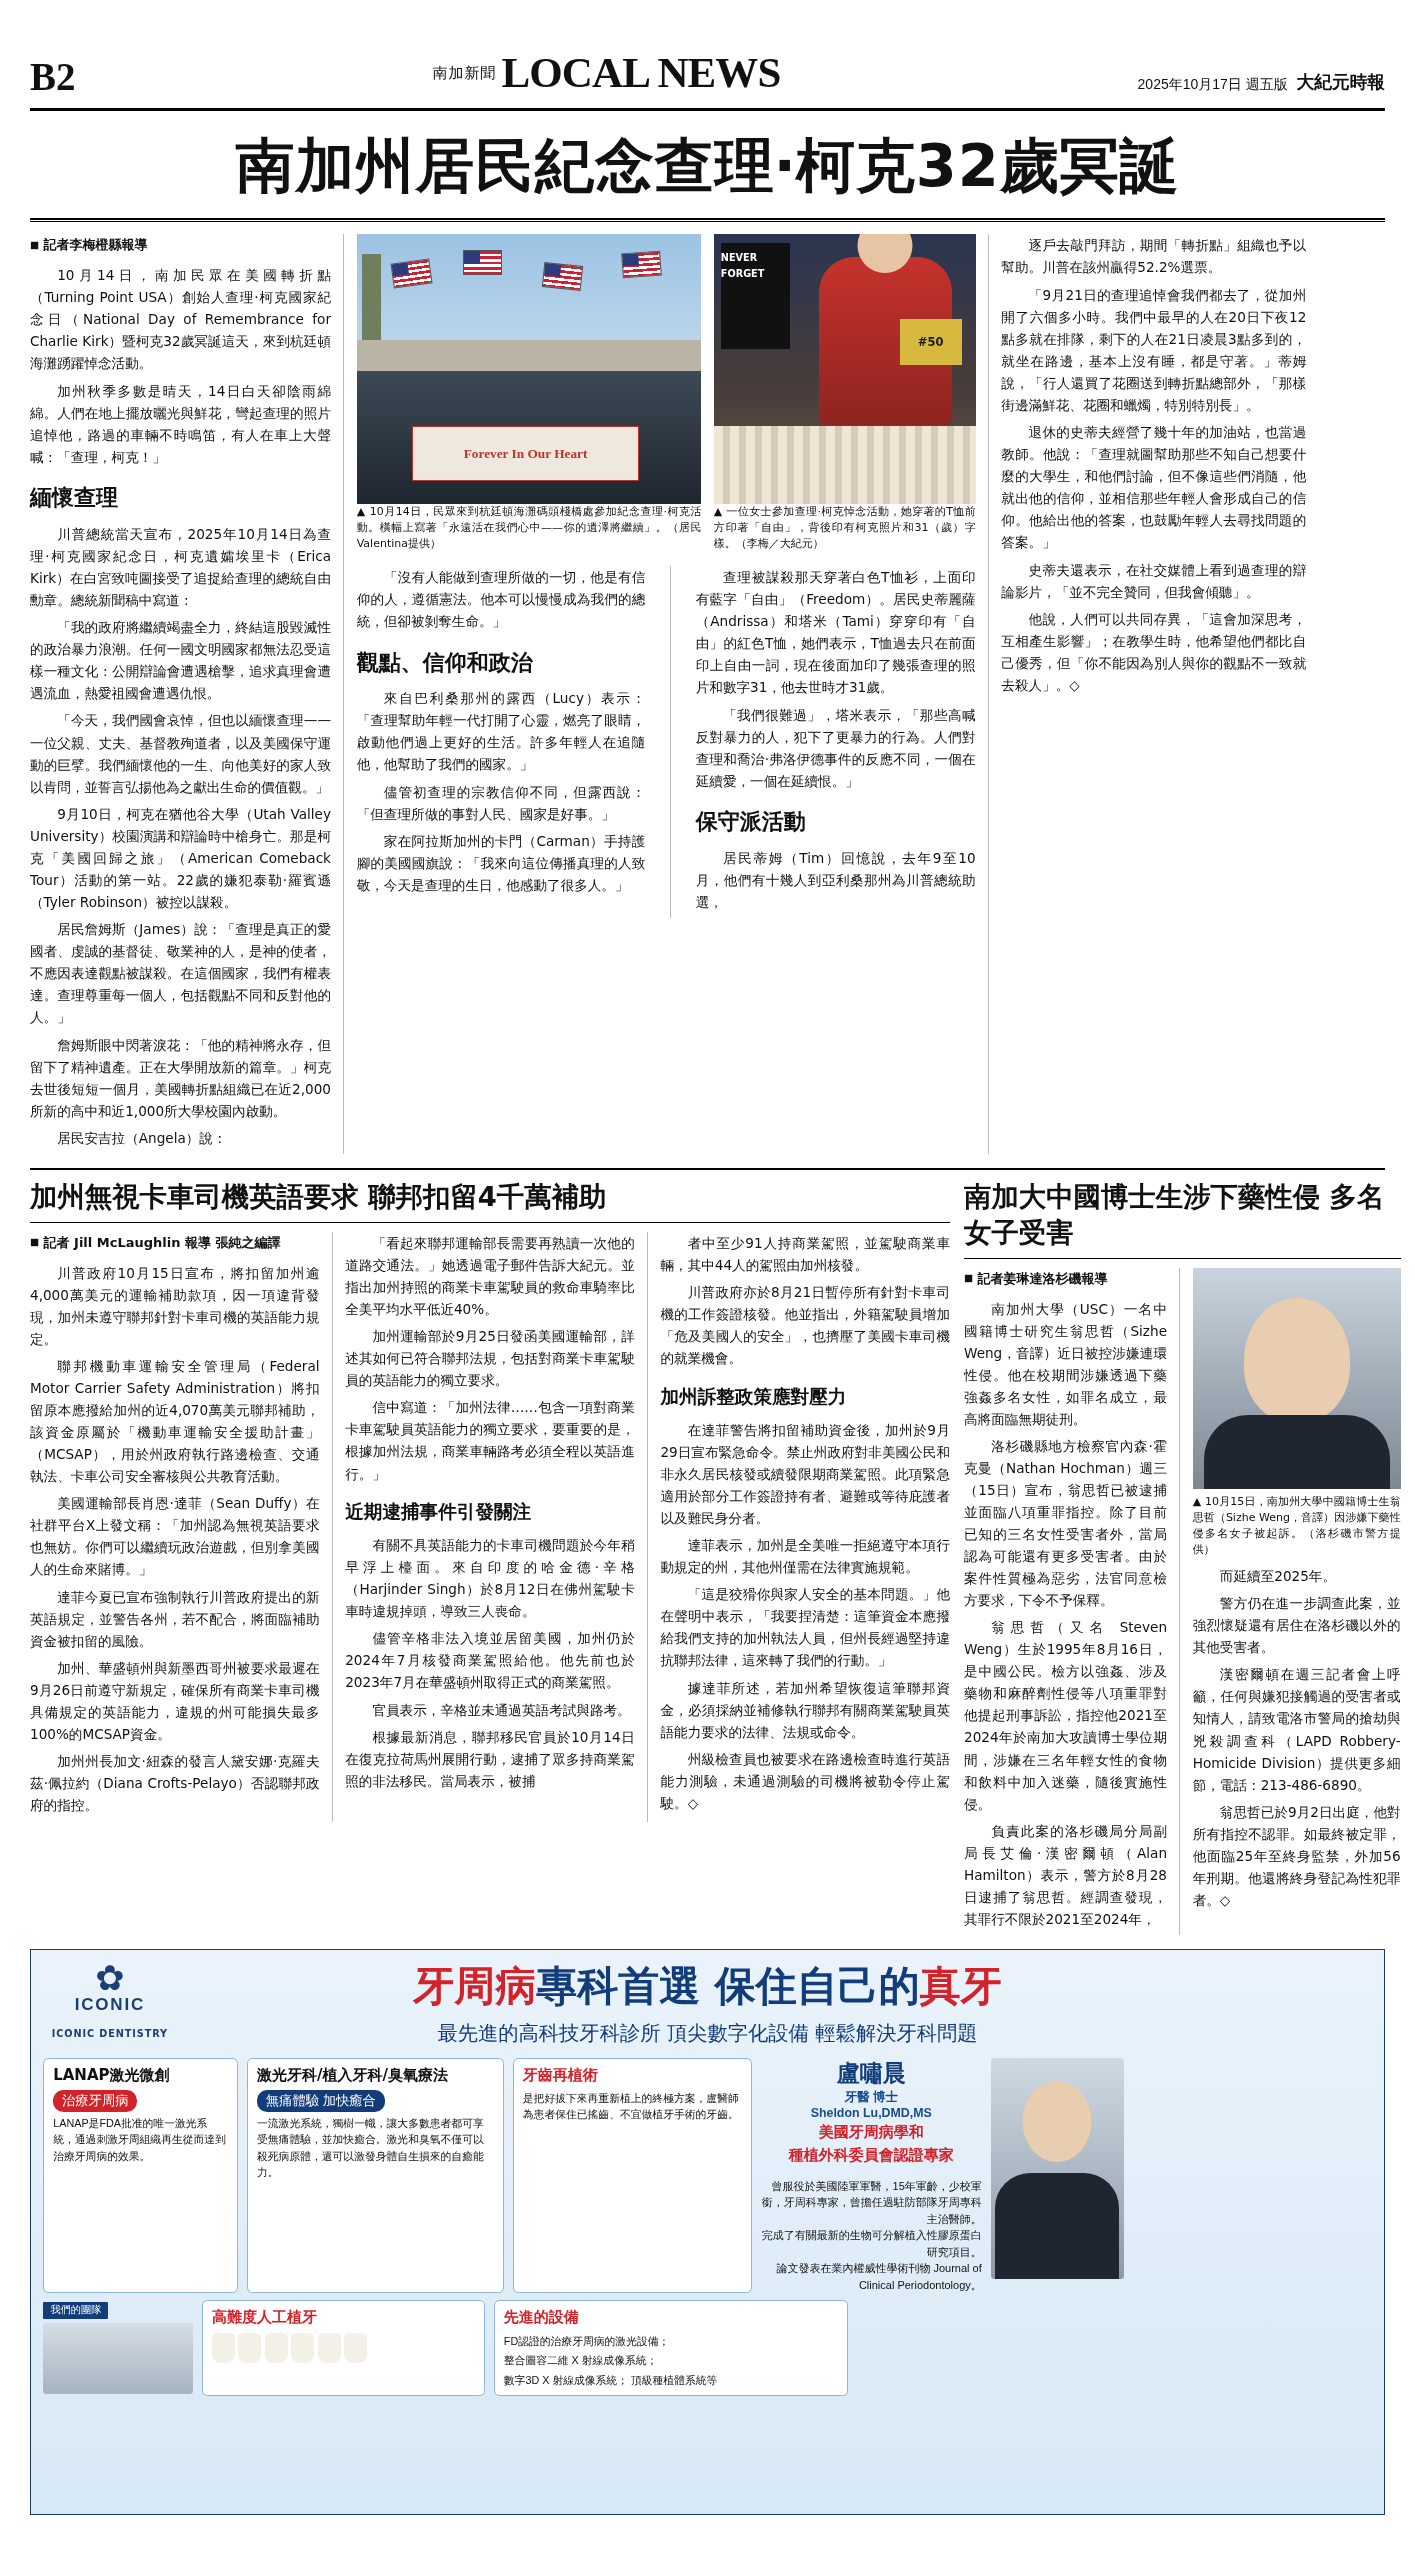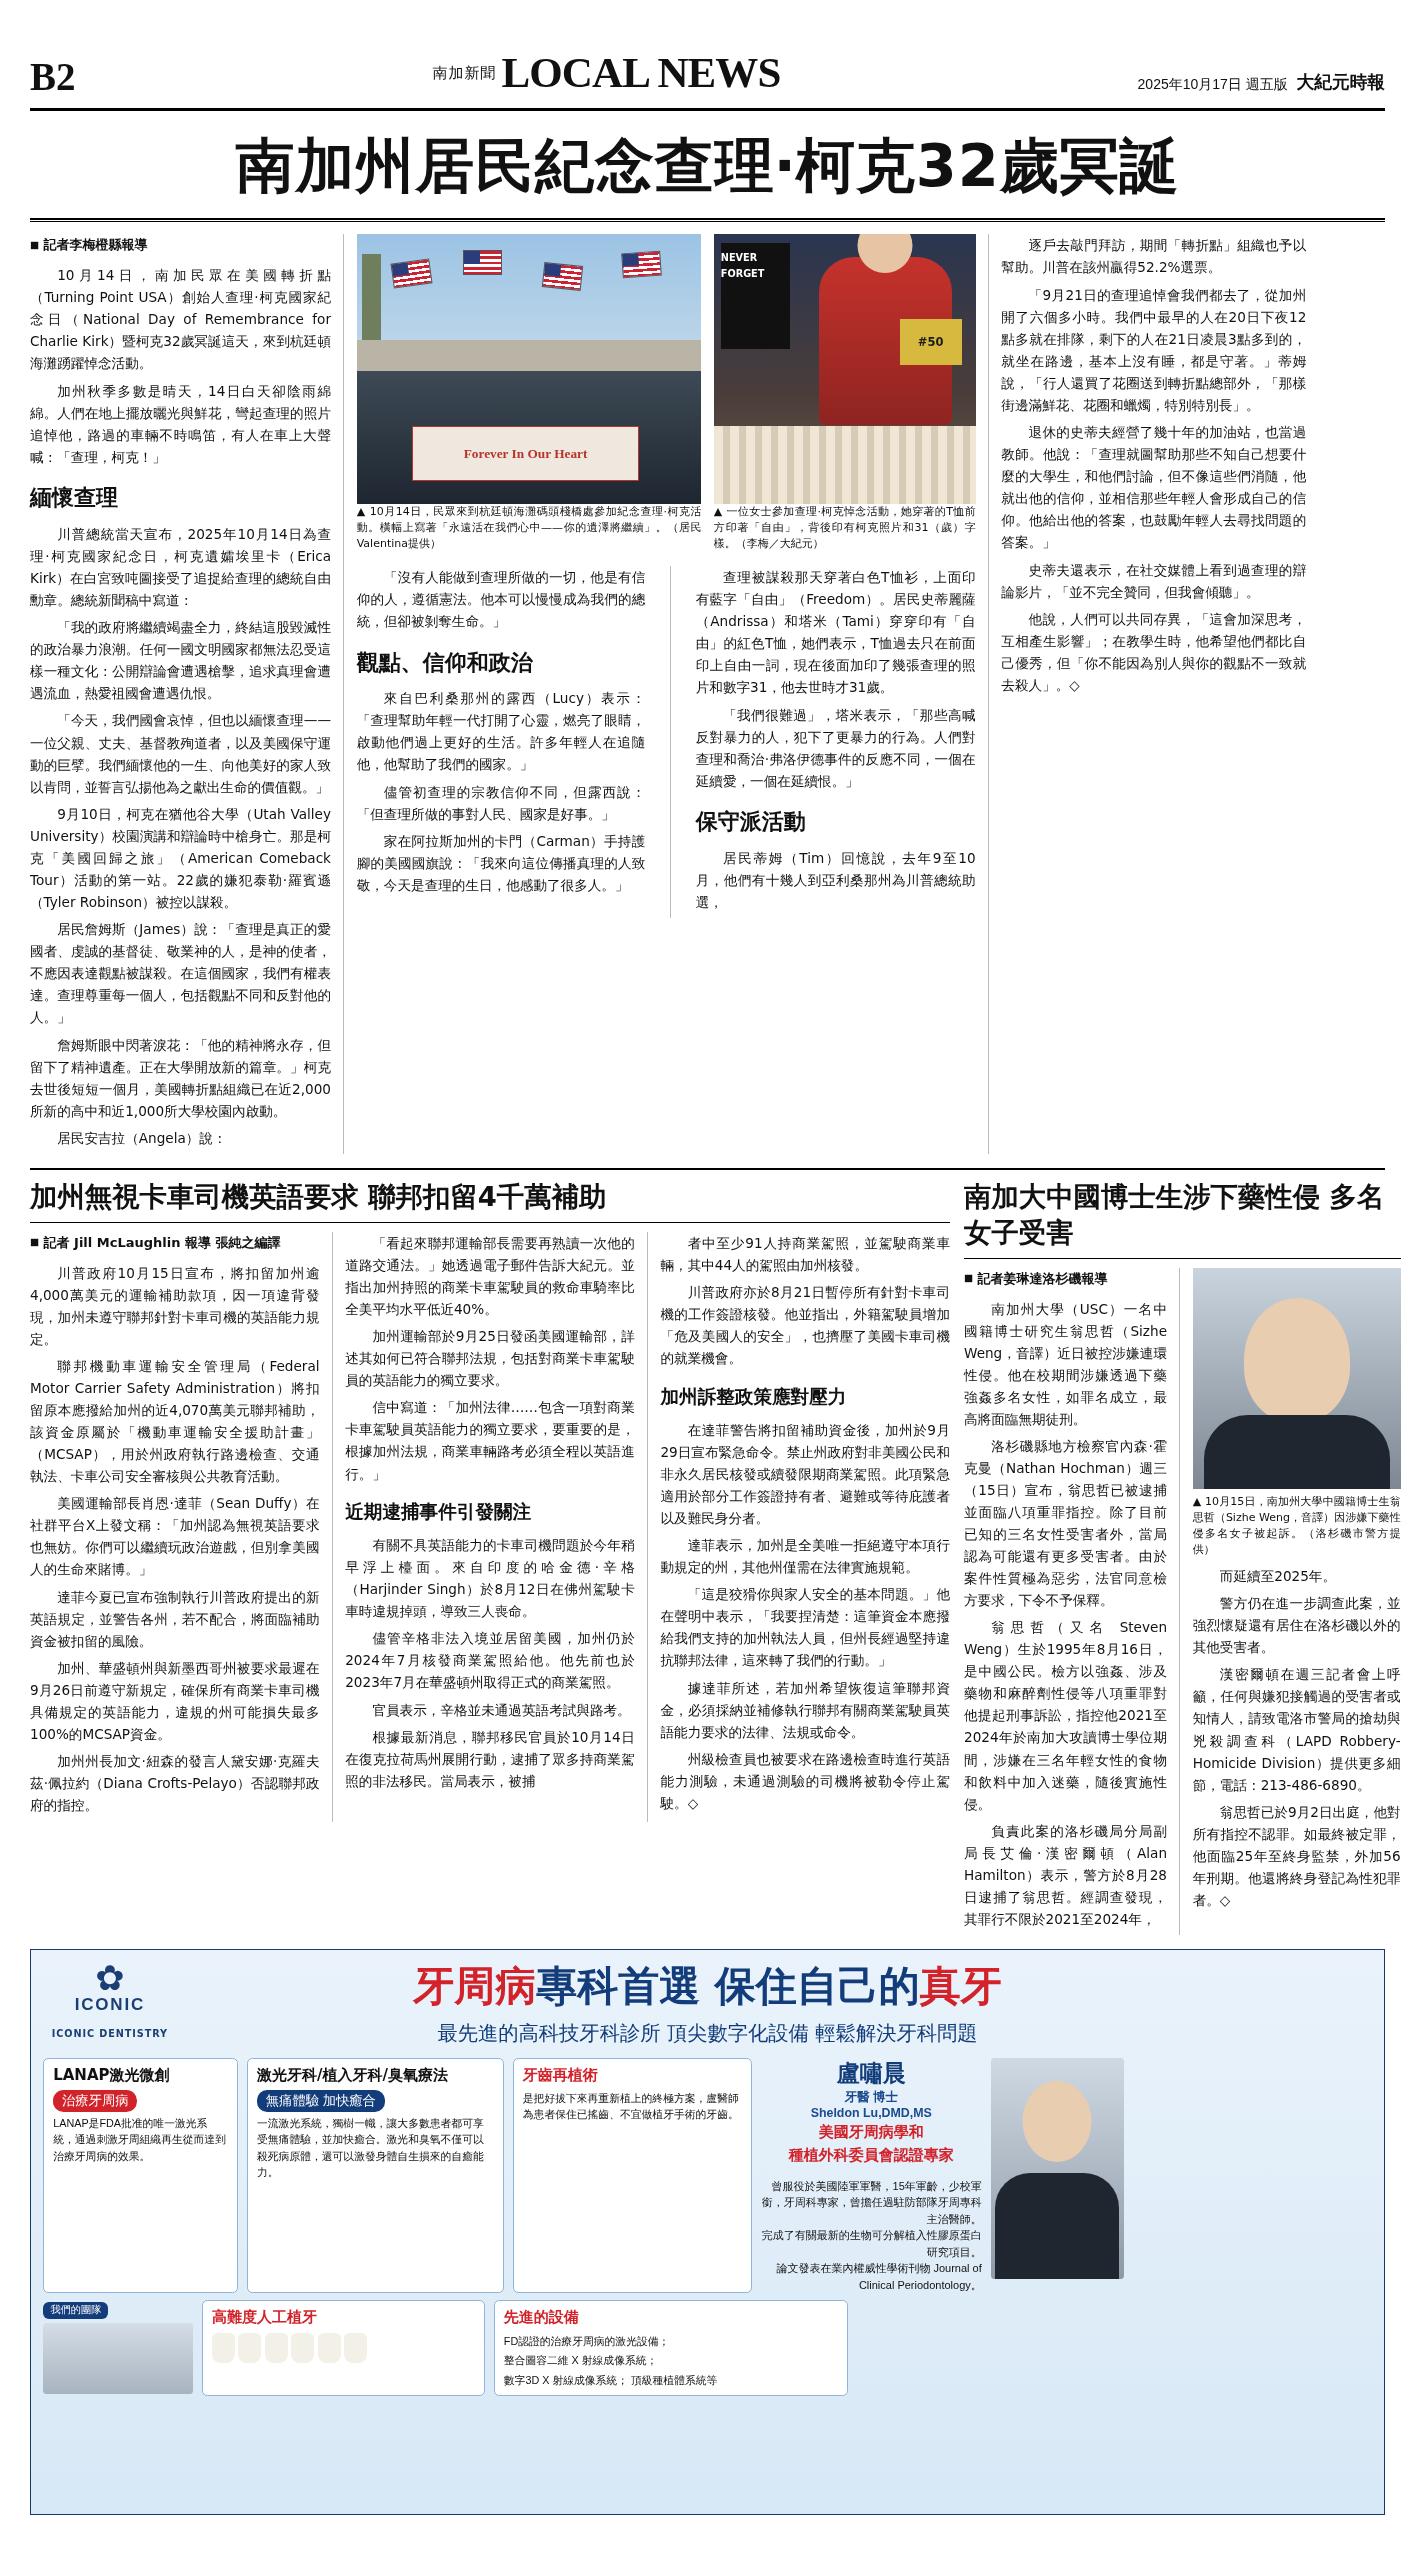--- a/index.html
+++ b/index.html
@@ -327,21 +327,21 @@
       <div style="width:133px;">
         <div style="height:221px;background:linear-gradient(#cfd9e3,#8d99a6);position:relative;border-radius:3.5px;">
           <div style="position:absolute;left:50%;transform:translateX(-50%);top:23px;width:69px;height:81px;background:#e9cdb0;border-radius:50%;"></div>
           <div style="position:absolute;left:50%;transform:translateX(-50%);bottom:0;width:124px;height:106px;background:#1f2630;border-radius:35px 35px 0 0;"></div>
         </div>
       </div>
     </div>
 
     <div class="ad-cols" style="padding-top:7px;">
       <div style="width:150px;">
-        <div class="smallcap" style="background:#123c7a;color:#fff;display:inline-block;padding:1.8px 7px;border-radius:6px;">我們的團隊</div>
+        <div class="smallcap" style="background:#123c7a;color:#fff;display:inline-block;padding:1.8px 7px;border-radius:1px;">我們的團隊</div>
         <div style="height:71px;background:linear-gradient(#d5dde6,#a7b3bf);margin-top:3.5px;border-radius:3.5px;"></div>
       </div>
       <div class="ad-card" style="width:283px;">
         <h4 style="color:#d2232a;">高難度人工植牙</h4>
         <div class="teeth">
           <i></i>
             <i></i>
           <i></i>
             <i></i>
           <i></i>

